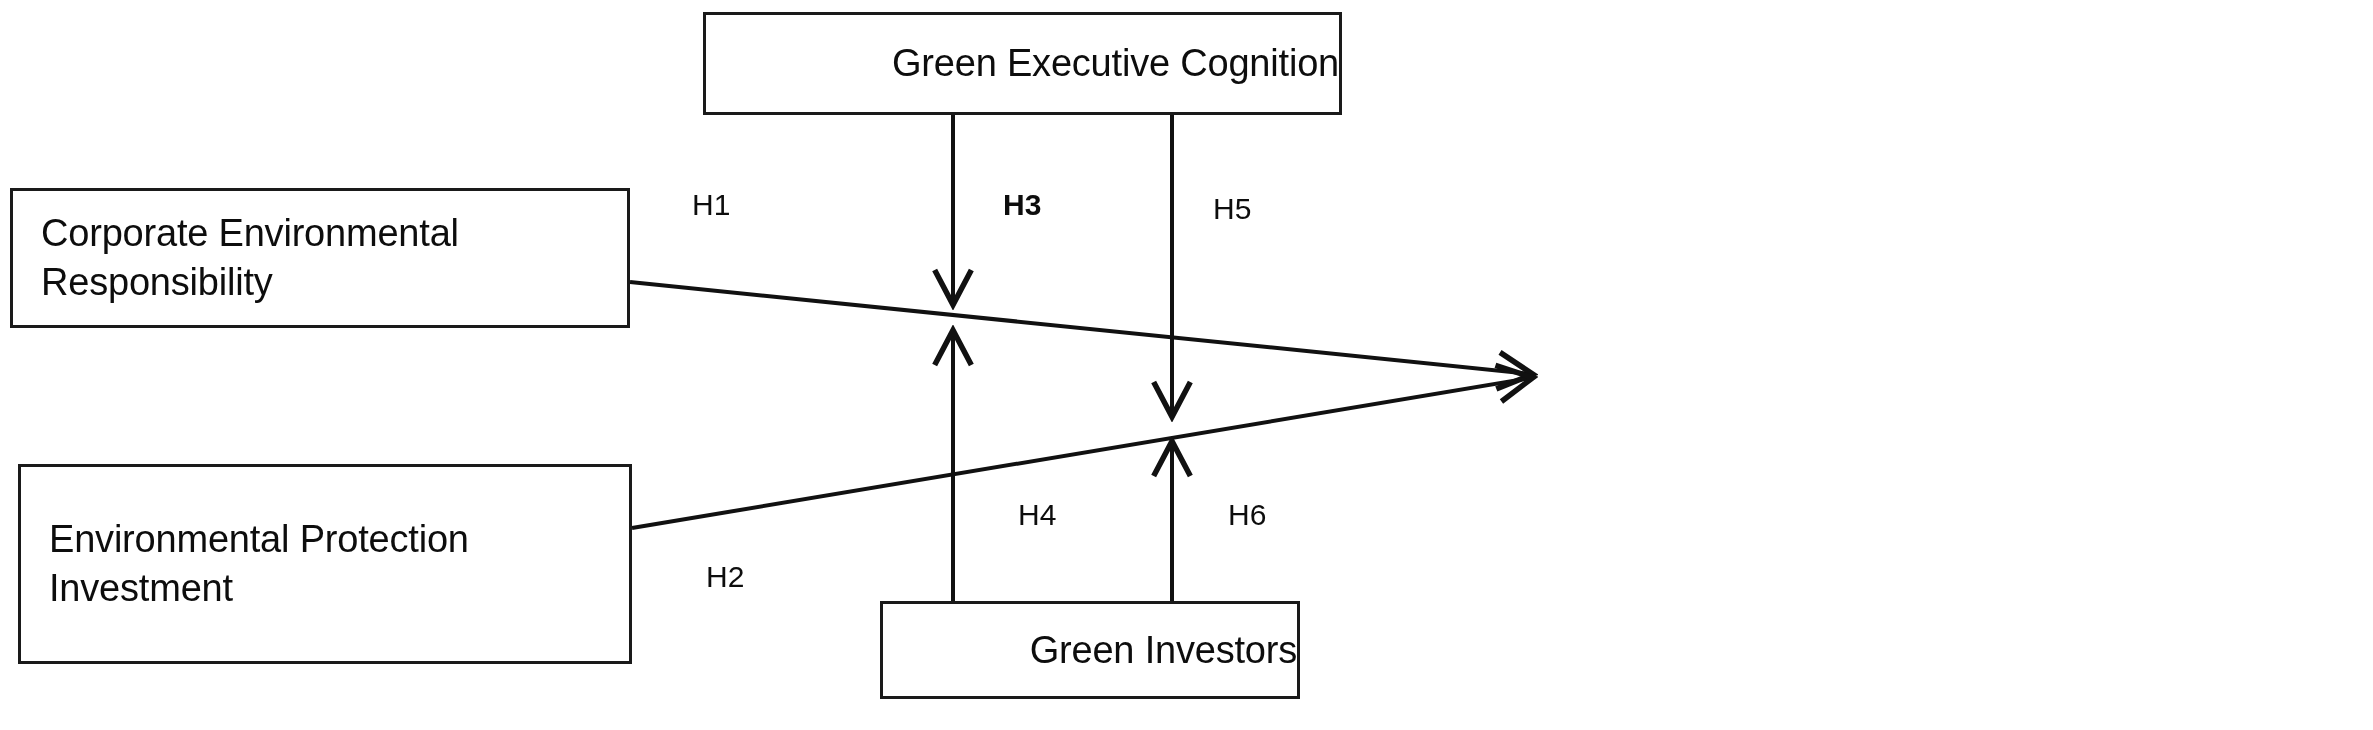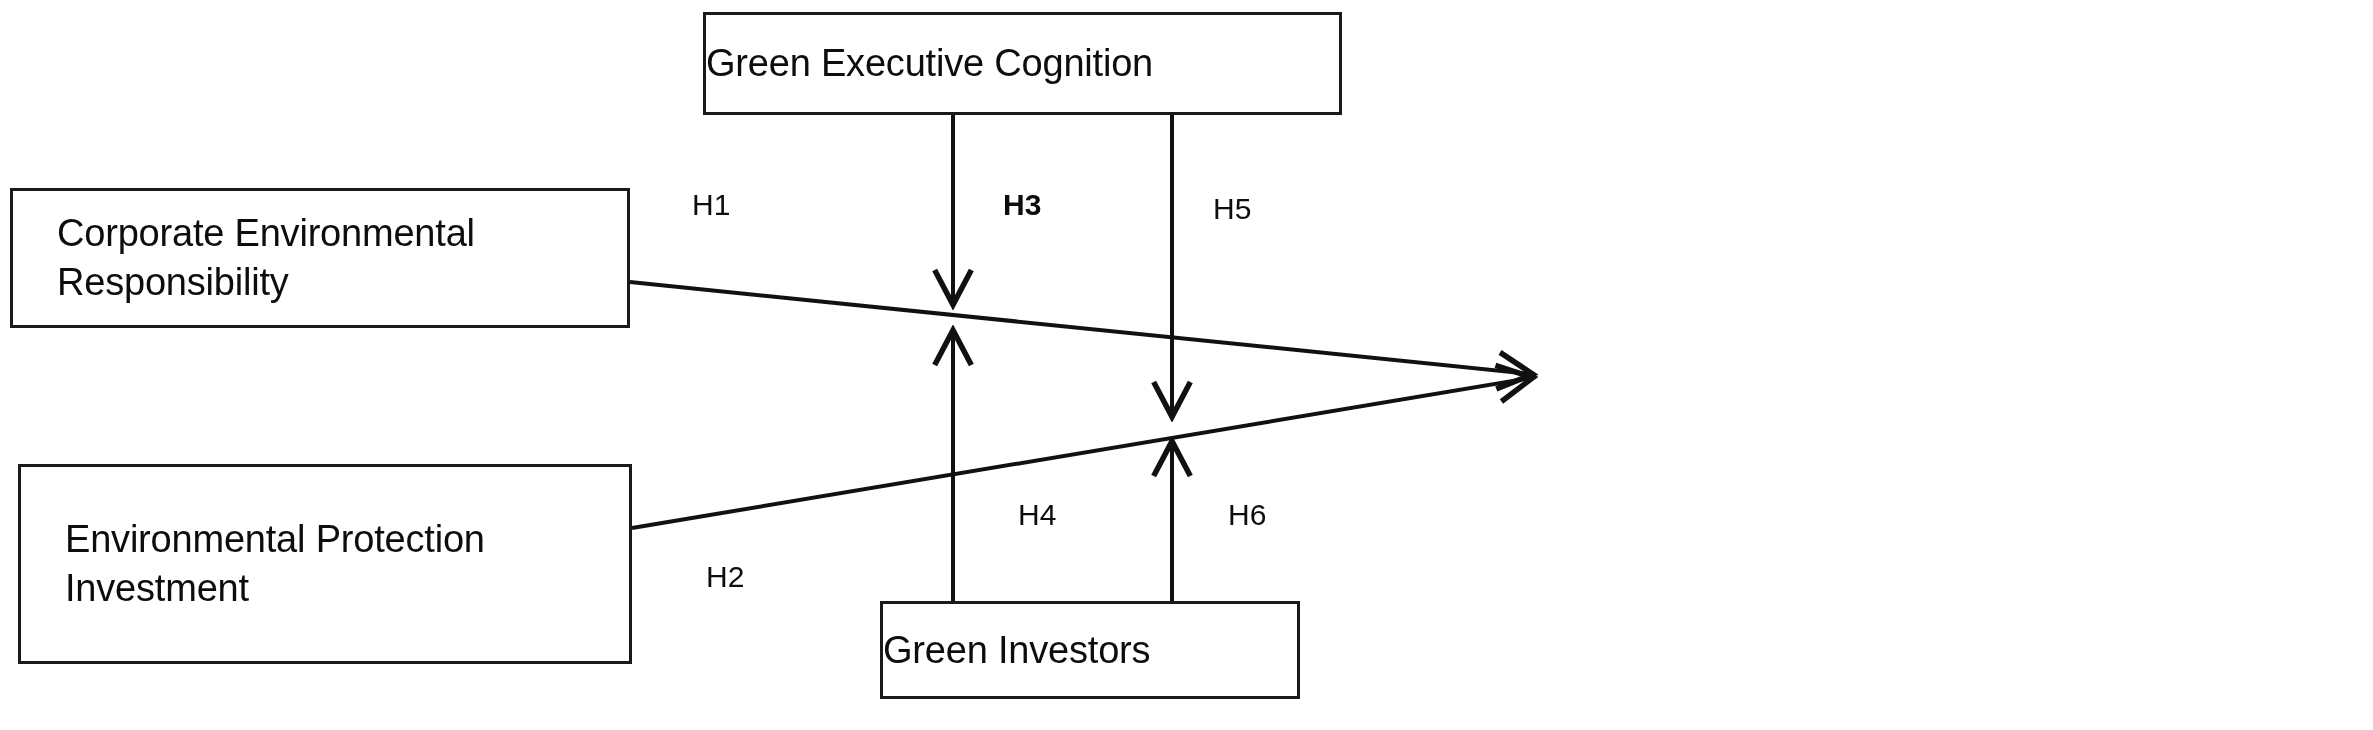--- a/index.html
+++ b/index.html
@@ -36,24 +36,24 @@
   }
   .node-label {
     font-size: 38px;
     line-height: 1.28;
     color: #0d0d0d;
     font-family: "Liberation Sans", sans-serif;
     white-space: pre-line;
     letter-spacing: -0.2px;
   }
   .node-box.pad-left .node-label {
-    padding-left: 44px;
+    padding-left: 28px;
   }
   .node-box.center-label {
-    justify-content: flex-start;
+    justify-content: flex-end;
   }
   .node-box.center-label .node-label {
     text-align: center;
   }
   .edge-label {
     position: absolute;
     font-size: 30px;
     color: #0d0d0d;
     font-family: "Liberation Sans", sans-serif;
     z-index: 3;

